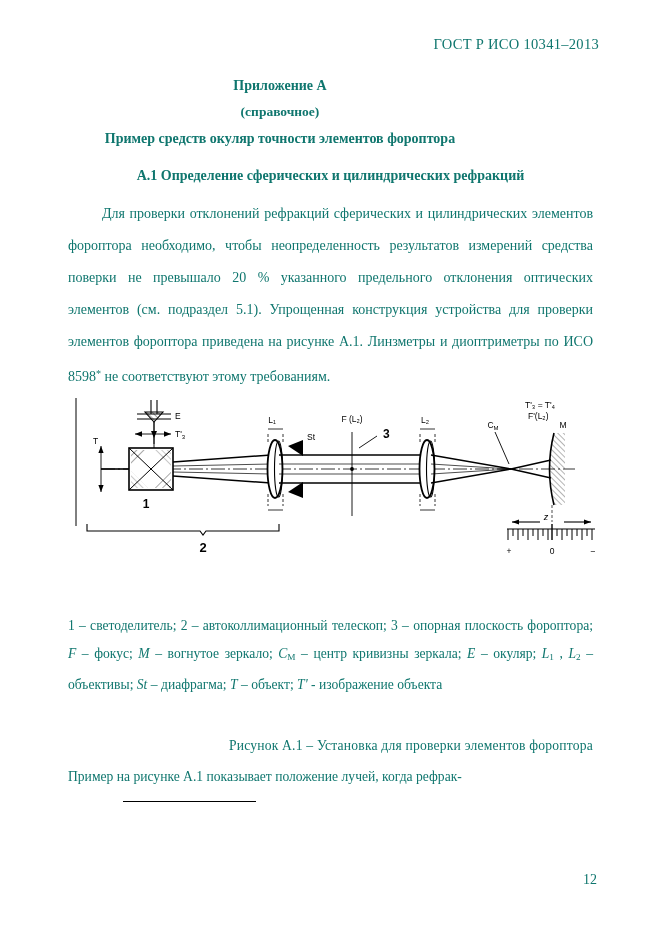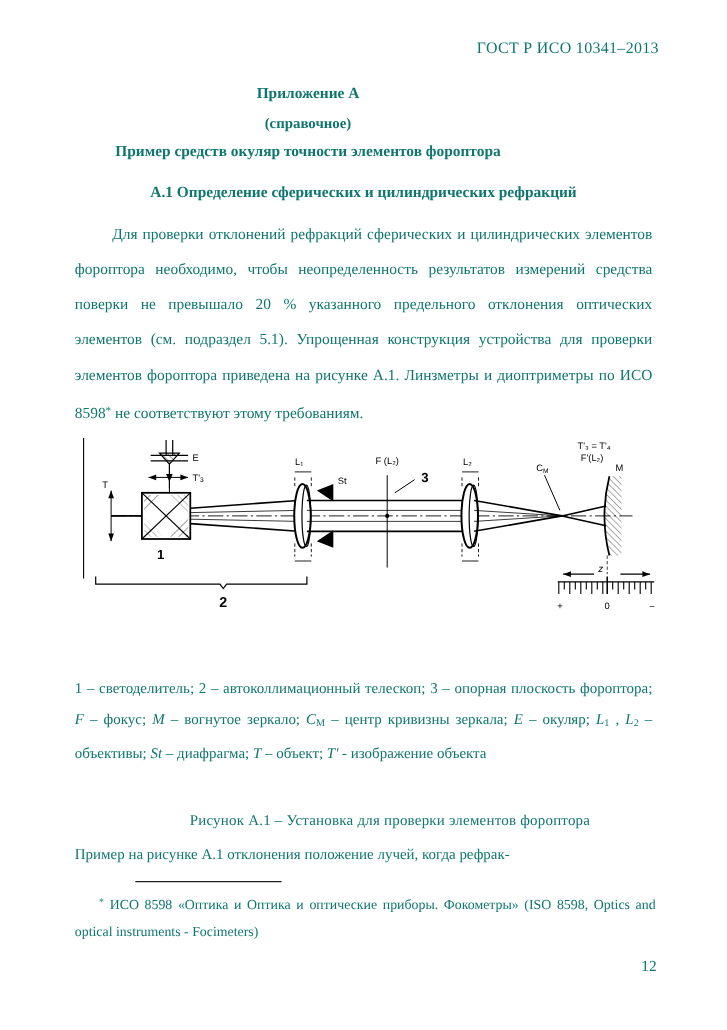--- a/index.html
+++ b/index.html
@@ -70,21 +70,21 @@
     position: absolute;
     left: 68px;
     width: 525px;
     font-size: 13.6px;
     line-height: 27.6px;
     text-align: justify;
   }
   .caption-text.legend { top: 579px; margin-top: 33px; }
   .caption-text.figname {
     top: 732px;
-    text-align: center;
+    text-align: right;
   }
   .caption-text.afterfig {
     top: 763px;
     text-align: justify;
   }
   .figname-inner { display: inline-block; padding-left: 48px; letter-spacing: 0.2px; }
   i, .it { font-style: italic; }
   sub { font-size: 0.68em; vertical-align: -0.22em; }
   sup.fn { font-size: 0.72em; vertical-align: 0.42em; }
 
@@ -281,20 +281,19 @@
 
       <path d="M 12 126 L 12 133 L 125 133 L 128 137 L 131 133 L 204 133 L 204 126" fill="none" stroke="#000" stroke-width="1.1"></path>
       <text x="128" y="154" font-family="Liberation Sans, sans-serif" font-size="13" font-weight="bold" text-anchor="middle">2</text>
     </svg>
   </div>
 
   <div class="caption-text legend"><span class="indent"></span><span>1 – светоделитель; 2 – автоколлимационный телескоп; 3 – опорная плоскость фороптора; </span><i>F</i><span> – фокус; </span><i>M</i><span> – вогнутое зеркало; </span><i>C</i><sub>M</sub><span> – центр кривизны зеркала; </span><i>E</i><span> – окуляр; </span><i>L</i><sub>1</sub><span> , </span><i>L</i><sub>2</sub><span> – объективы; </span><i>St</i><span> – диафрагма; </span><i>T</i><span> – объект; </span><i>T'</i><span> - изображение объекта</span></div>
 
   <div class="caption-text figname"><span class="figname-inner">Рисунок А.1 – Установка для проверки элементов фороптора</span></div>
 
-  <div class="caption-text afterfig"><span class="indent"></span><span>Пример на рисунке А.1 отклонения положение лучей, когда рефрак-</span></div>
+  <div class="caption-text afterfig"><span class="indent"></span><span>Пример на рисунке А.1 показывает положение лучей, когда рефрак-</span></div>
 
   <div class="footnote-rule"></div>
-  <div class="footnote"><span class="fnindent"></span><sup class="fn">*</sup> <span>ИСО 8598 «Оптика и Оптика и оптические приборы. Фокометры» (ISO 8598, Optics and optical instruments - Focimeters)</span></div>
 
   <div class="page-number">12</div>
 
 </div>
 
 </body></html>

